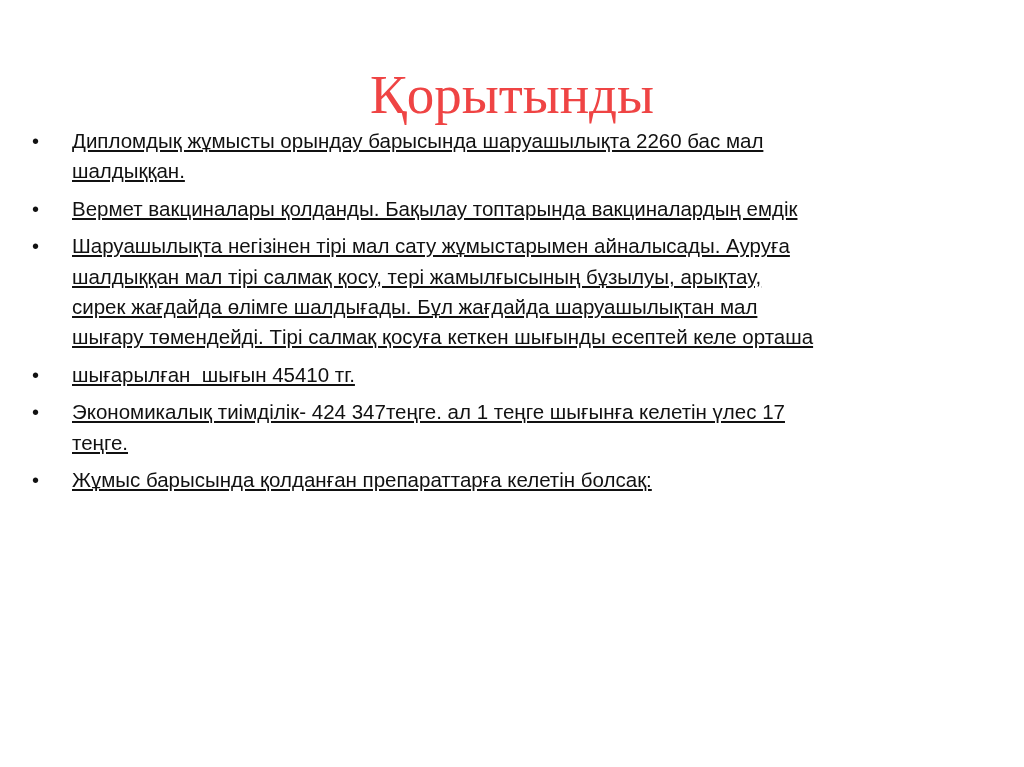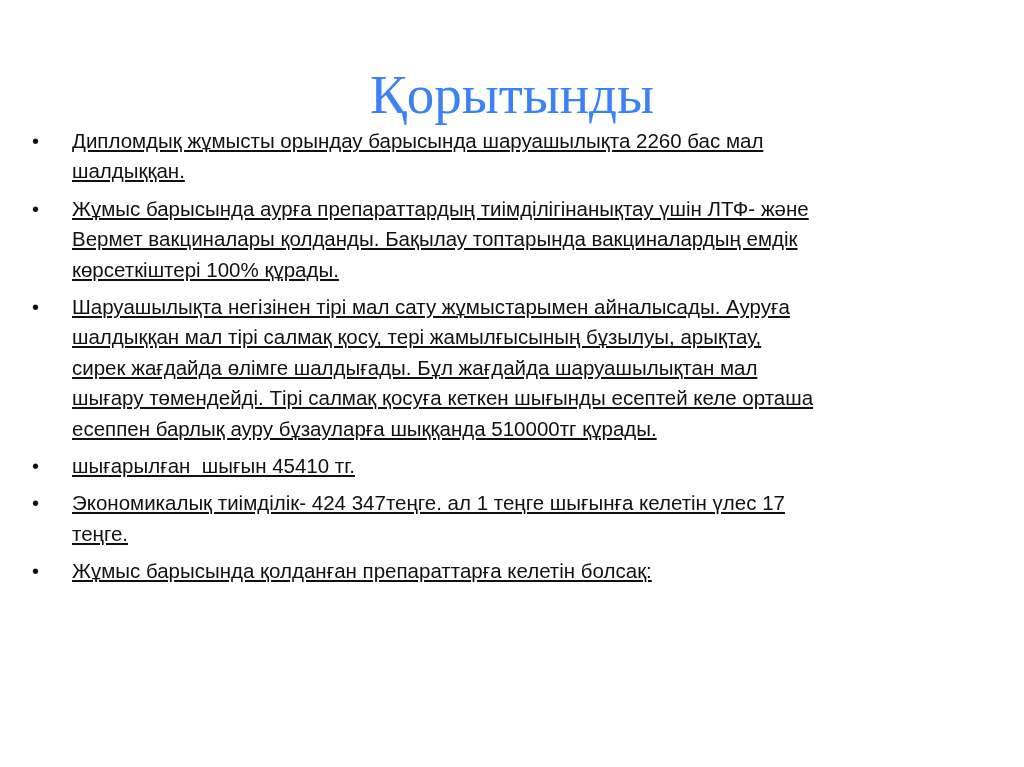--- a/index.html
+++ b/index.html
@@ -25,21 +25,21 @@
     }
     .title {
       position: absolute;
       left: 0;
       width: 1024px;
       top: 62px;
       text-align: center;
       font-family: "Liberation Serif", "DejaVu Serif", serif;
       font-size: 55px;
       line-height: 66px;
-      color: #3b82f6;
+      color: #ef4444;
       letter-spacing: 0px;
       margin: 0;
       font-weight: normal;
     }
     .bullets {
       position: absolute;
       left: 30px;
       top: 126px;
       width: 930px;
       margin: 0;
@@ -75,31 +75,28 @@
   <h1 class="title">Қорытынды</h1>
 
   <ul class="bullets">
     <li class="bullet-item">
       <span class="bullet-dot">•</span>
       <span class="bullet-line">Дипломдық жұмысты орындау барысында шаруашылықта 2260 бас мал</span>
       <span class="bullet-line">шалдыққан.</span>
     </li>
     <li class="bullet-item">
       <span class="bullet-dot">•</span>
-      <span class="bullet-line">Жұмыс барысында аурға препараттардың тиімділігінанықтау үшін ЛТФ- және</span>
       <span class="bullet-line">Вермет вакциналары қолданды. Бақылау топтарында вакциналардың емдік</span>
-      <span class="bullet-line">көрсеткіштері 100% құрады.</span>
     </li>
     <li class="bullet-item">
       <span class="bullet-dot">•</span>
       <span class="bullet-line">Шаруашылықта негізінен тірі мал сату жұмыстарымен айналысады. Ауруға</span>
       <span class="bullet-line">шалдыққан мал тірі салмақ қосу, тері жамылғысының бұзылуы, арықтау,</span>
       <span class="bullet-line">сирек жағдайда өлімге шалдығады. Бұл жағдайда шаруашылықтан мал</span>
       <span class="bullet-line">шығару төмендейді. Тірі салмақ қосуға кеткен шығынды есептей келе орташа</span>
-      <span class="bullet-line">есеппен барлық ауру бұзауларға шыққанда 510000тг құрады.</span>
     </li>
     <li class="bullet-item">
       <span class="bullet-dot">•</span>
       <span class="bullet-line">шығарылған  шығын 45410 тг.</span>
     </li>
     <li class="bullet-item">
       <span class="bullet-dot">•</span>
       <span class="bullet-line">Экономикалық тиімділік- 424 347теңге. ал 1 теңге шығынға келетін үлес 17</span>
       <span class="bullet-line">теңге.</span>
     </li>

